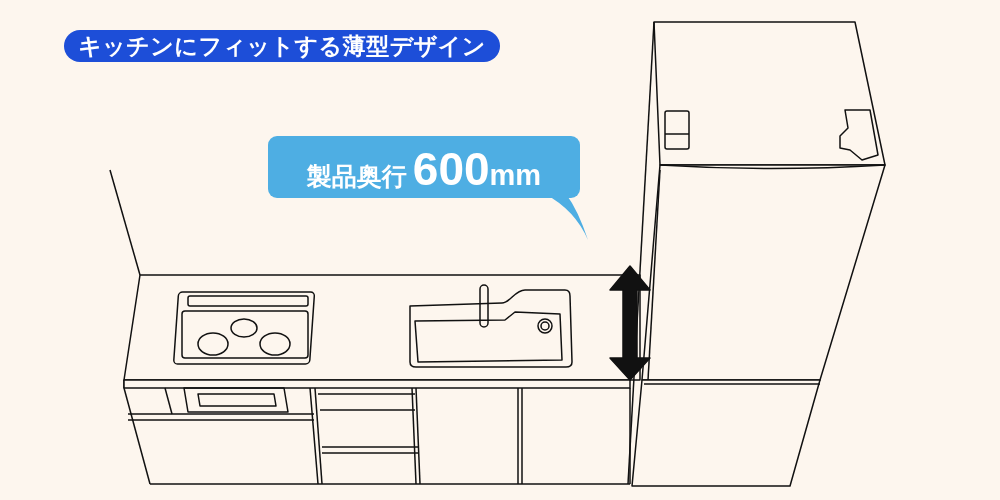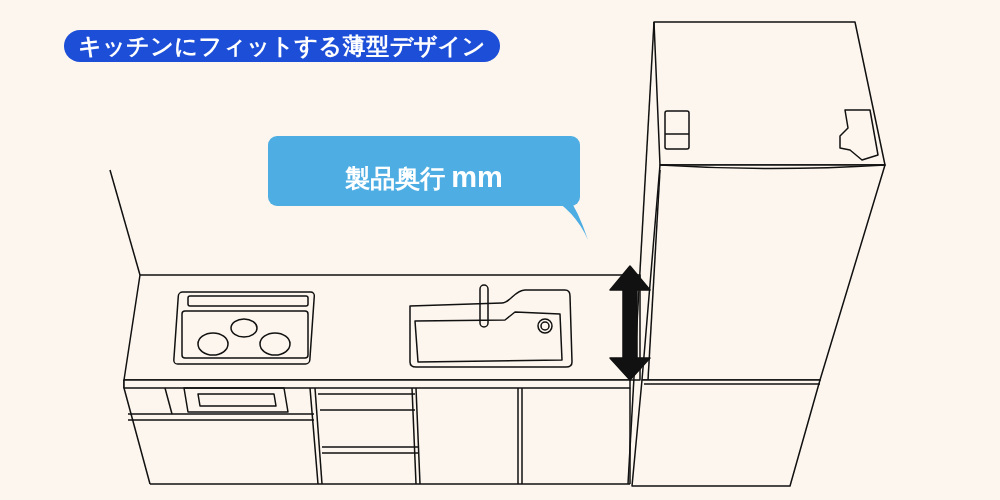--- a/index.html
+++ b/index.html
@@ -1,18 +1,18 @@
 <!DOCTYPE html>
 <html><head>
 <meta charset="utf-8">
 <style>
   html, body { margin:0; padding:0; }
   body { width:1000px; height:500px; background:#fdf6ee; position:relative; overflow:hidden; font-family:"DejaVu Sans", sans-serif; }
   .pill { position:absolute; left:64px; top:30px; width:436px; height:32px; background:#1d4ed8; border-radius:20px; color:#fff; font-weight:bold; font-size:23px; display:flex; align-items:center; justify-content:center; letter-spacing:0.5px; }
-  .bubble { position:absolute; left:268px; top:136px; width:312px; height:58px; background:#4eaee3; border-radius:9px; color:#fff; font-weight:bold; display:flex; align-items:baseline; justify-content:center; padding-top:12px; }
+  .bubble { position:absolute; left:268px; top:136px; width:312px; height:58px; background:#4eaee3; border-radius:9px; color:#fff; font-weight:bold; display:flex; align-items:baseline; justify-content:center; padding-top:4px; }
   .bubble .lbl { font-size:25px; margin-right:6px; line-height:58px; }
   .bubble .num { font-size:46px; font-family:"Liberation Sans", sans-serif; line-height:58px; }
   .bubble .unit { font-size:29px; font-family:"Liberation Sans", sans-serif; line-height:58px; }
   svg.art { position:absolute; left:0; top:0; }
 </style>
 </head>
 <body>
 
 <svg class="art" width="1000" height="500" viewBox="0 0 1000 500" fill="none" stroke="#111" stroke-width="1.5" stroke-linejoin="round">
 
@@ -80,14 +80,15 @@
 
   <path d="M545,194 Q575,210 588,240 Q578,210 566,194 Z" fill="#4eaee3" stroke="none"></path>
 </svg>
 
 <div class="pill">
   <span>キッチンにフィットする薄型デザイン</span>
 </div>
 
 <div class="bubble">
   <span class="lbl">製品奥行</span>
+  <span class="num">600</span>
   <span class="unit">mm</span>
 </div>
 
 </body></html>

